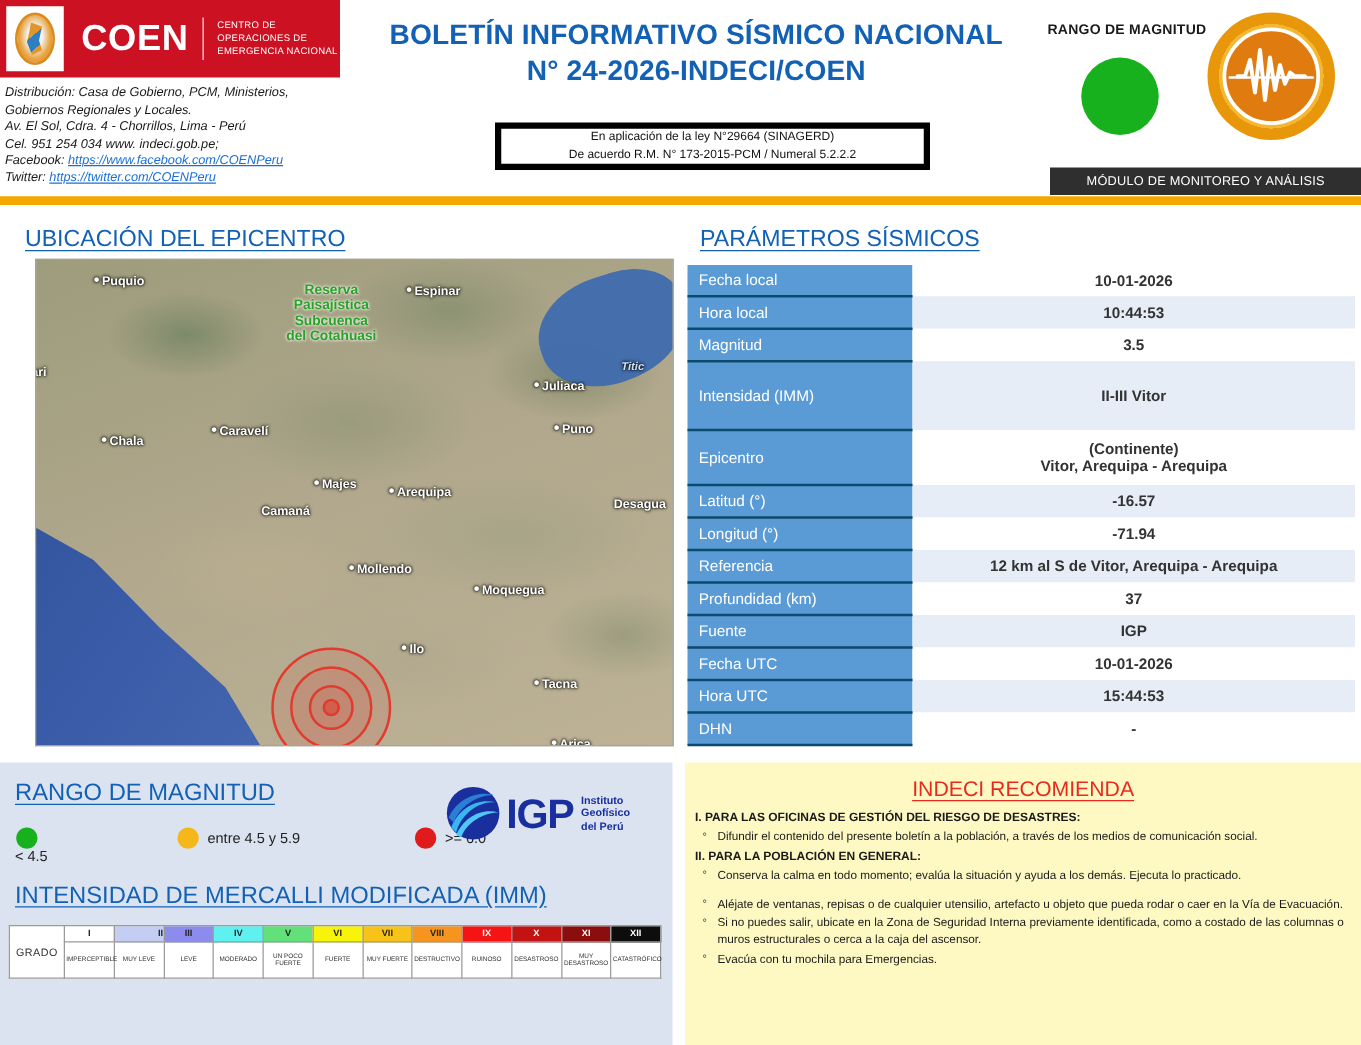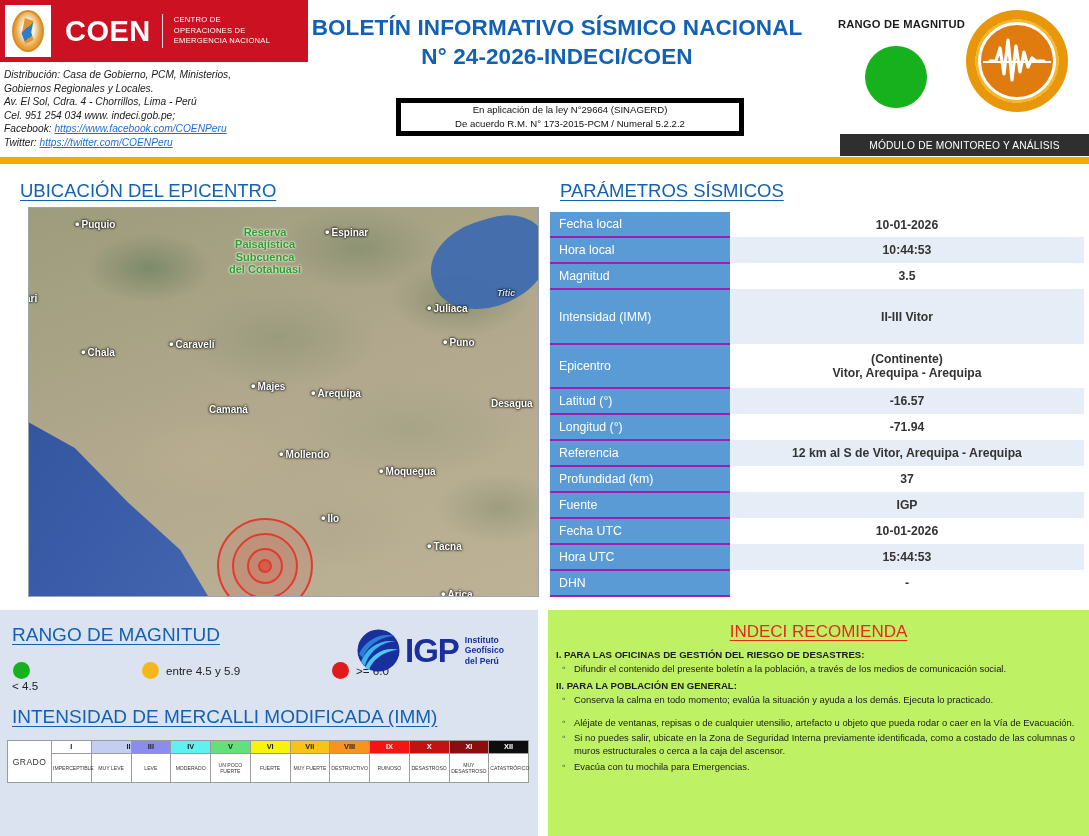--- a/index.html
+++ b/index.html
@@ -7,21 +7,21 @@
     width: 1089px; height: 836px;
     font-family: "Liberation Sans", sans-serif;
     background: #ffffff;
     overflow: hidden;
   }
   .page { position: relative; width: 1089px; height: 836px; background:#fff; }
 
   
   .header { position: relative; height: 150px; background: #fff; }
   .coen-banner {
-    position: absolute; left: 0; top: 0; width: 308px; height: 62px;
+    position: absolute; left: 0; top: 0; width: 272px; height: 62px;
     background: #cc1122; display: flex; align-items: center;
   }
   .coen-crest {
     width: 46px; height: 52px; margin-left: 5px; background: #fff;
     display: flex; align-items: center; justify-content: center; flex: none;
   }
   .crest-oval {
     width: 32px; height: 42px; border-radius: 50%;
     background: radial-gradient(ellipse at 50% 45%, #f2f2f2 30%, #e8a33d 62%, #d98b22 100%);
     border: 2px solid #d98b22; position: relative; overflow: hidden;
@@ -147,21 +147,21 @@
   .r4 { width: 14px; height: 14px; background: rgba(226,59,46,.55); }
 
   
   .ptable {
     position:absolute; left: 550px; top: 212px; width: 534px;
     border-collapse: collapse; font-size: 11.8px;
   }
   .ptable td { padding: 0; vertical-align: middle; }
   .ptable td.k {
     width: 180px; background:#5b9bd5; color:#fff; font-weight: normal;
-    padding: 5px 9px; border-bottom: 2px solid #a21caf; font-size: 12.3px; margin-top: 24px;
+    padding: 5px 9px; border-bottom: 2px solid #0c4a6e; font-size: 12.3px; margin-top: 24px;
   }
   .ptable td.v {
     background:#fff; color:#333; font-weight: bold; text-align:center;
     padding: 5px 6px; font-size: 12.2px;
   }
   .ptable tr:nth-child(even) td.v { background:#e6edf7; }
   .ptable tr.tall td { height: 55px; }
   .ptable tr.tall2 td { height: 44px; }
 
   
@@ -204,21 +204,21 @@
   .immtab td.num {
     height: 13px; font-size: 7.4px; font-weight: bold; color:#222; line-height:1;
   }
   .immtab td.name {
     height: 29px; font-size: 5.1px; color:#333; line-height:1.18; padding: 1px 1px;
   }
 
   
   .panel-right {
     position:absolute; left: 548px; top: 610px; width: 541px; height: 226px;
-    background:#bef264;
+    background:#fef9c3;
   }
   .indeci-title {
     text-align:center; color:#e8291e; font-size: 17px; padding-top: 12px;
     text-decoration: underline; text-underline-offset: 3px;
   }
   .rec-head {
     font-size: 9.6px; font-weight:bold; color:#1a1a1a; margin: 7px 0 2px 8px;
   }
   .rec-head.second { margin-top: 5px; }
   .rec-list { list-style:none; margin: 0 14px 0 26px; }

